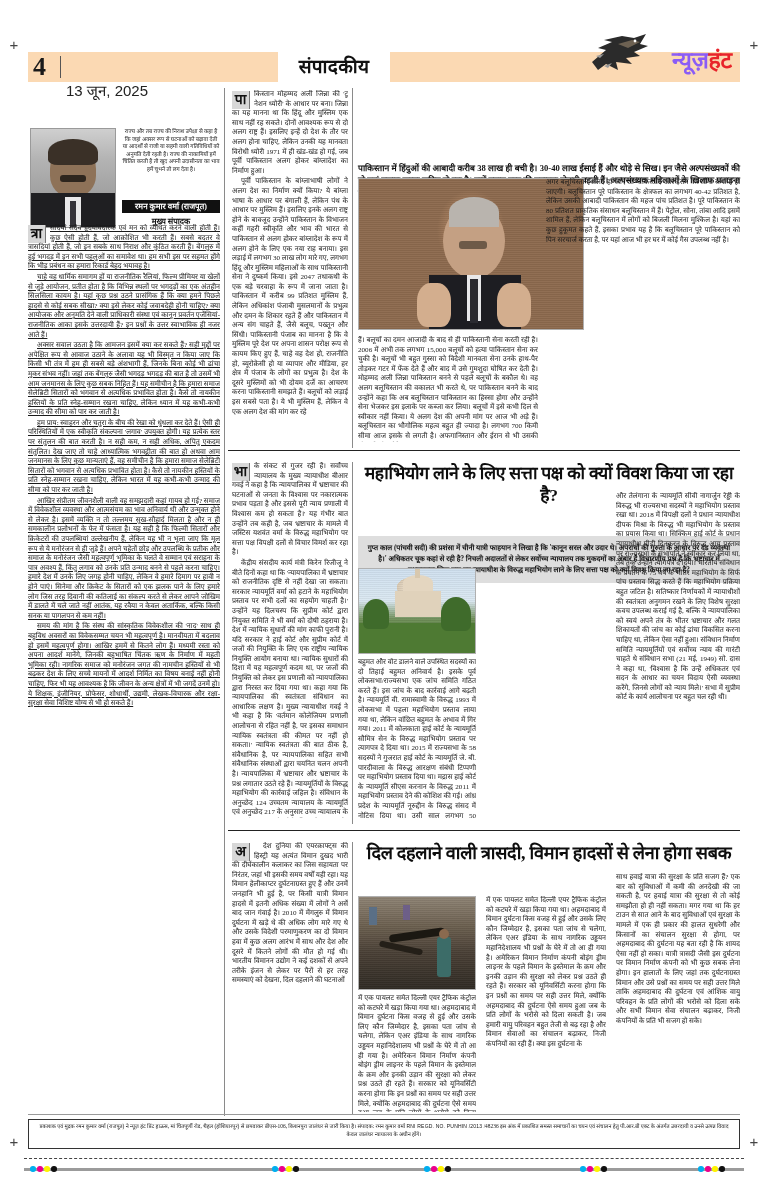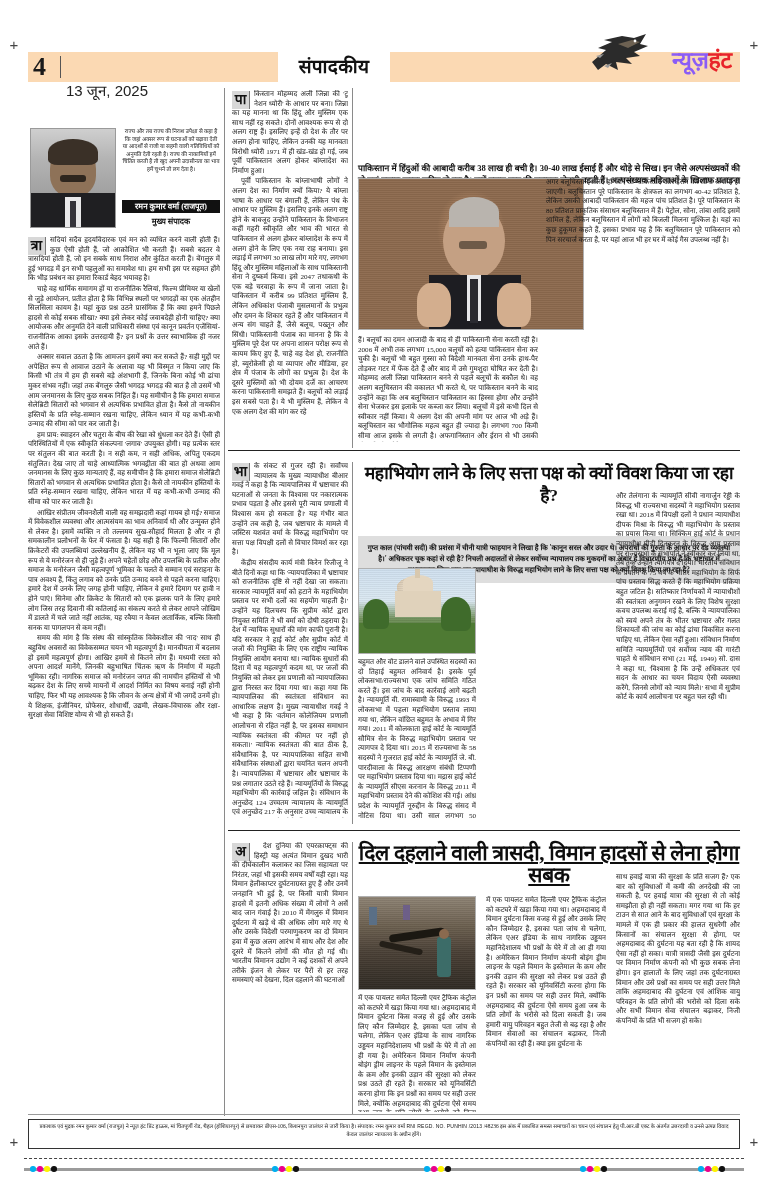--- a/index.html
+++ b/index.html
@@ -88,21 +88,21 @@
     font-size:8px; text-align:center; color:#111; font-weight:bold;
   }
 
   
   .headline {
     position:absolute; font-weight:bold; color:#0d0d0d;
     font-family:"Liberation Serif",serif; letter-spacing:-.3px;
   }
   .h-main   { font-size:19.5px; line-height:24px; }
   .h-main2  { font-size:17.5px; line-height:22px; }
-  .h-main3  { font-size:21px; line-height:22px;text-decoration:underline; }
+  .h-main3  { font-size:18px; line-height:22px; }
 
   
   .standfirst {
     position:absolute; font-weight:bold; color:#111;
     font-size:8.6px; line-height:12.4px; text-align:justify;margin-top:44px;
   }
   .sf-grey {
     background:#dedede; padding:7px 9px; text-align:center;
     font-size:7.2px; line-height:11px;
   }
@@ -190,21 +190,21 @@
     <div style="position:absolute;left:50%;top:46px;width:26px;height:7px;margin-left:-13px;border-radius:3px;background:#2e261e;"></div>
     <div style="position:absolute;left:0;bottom:0;width:100%;height:34px;background:#1f1f22;"></div>
     <div style="position:absolute;left:50%;bottom:0;width:16px;height:30px;margin-left:-8px;background:#e9e9ea;"></div>
     <div style="position:absolute;left:50%;bottom:0;width:6px;height:26px;margin-left:-3px;background:#35343a;"></div>
   </div>
 
   <div class="ed-quote">राज्य और तब राज्य की निराश उपेक्षा से कहा है कि जहां अक्सर रूप से घटनाओं को बढ़ावा देती या आदर्शों से राजी या सहमी वाली गतिविधियों को अनुमति देती रहती है। राज्य की नाकामियों हमें चिंतित करती है तो खुद अपनी उदासीनता का भाव हमें चुभने तो लग देता है।</div>
   <div class="ed-namebar">रमन कुमार वर्मा (राजपूत)</div>
   <div class="ed-role">मुख्य संपादक</div>
 
-  <div class="body-col" style="left:28px; top:236px; width:192px; height:878px;">
+  <div class="body-col" style="left:28px; top:224px; width:192px; height:878px;text-decoration:underline;">
     <span class="dropcap">त्रा</span>
     <p class="noind">सदियां सदैव हृदयविदारक एवं मन को व्यथित करने वाली होती हैं। कुछ ऐसी होती हैं, जो आक्रोशित भी करती हैं। सबसे बदतर वे त्रासदियां होती हैं, जो इन सबके साथ निराश और कुंठित करती हैं। बेंगलुरु में हुई भगदड़ में इन सभी पहलुओं का समावेश था। हम सभी इस पर सहमत होंगे कि भीड़ प्रबंधन का हमारा रिकार्ड बेहद भयावह है।</p>
     <p>चाहे वह धार्मिक समागम हों या राजनीतिक रैलियां, फिल्म प्रीमियर या खेलों से जुड़े आयोजन, प्रतीत होता है कि विभिन्न स्थलों पर भगदड़ों का एक अंतहीन सिलसिला कायम है। यहां कुछ प्रश्न उठने प्रासंगिक हैं कि क्या हमने पिछले हादसे से कोई सबक सीखा? क्या इसे लेकर कोई जवाबदेही होनी चाहिए? क्या आयोजक और अनुमति देने वाली प्राधिकारी संस्था एवं कानून प्रवर्तन एजेंसियां- राजनीतिक आका इसके उत्तरदायी हैं? इन प्रश्नों के उत्तर स्वाभाविक ही नजर आते हैं।</p>
     <p>अक्सर सवाल उठता है कि आमजन इसमें क्या कर सकते हैं? सही मुद्दों पर अपेक्षित रूप से आवाज उठाने के अलावा यह भी विस्मृत न किया जाए कि किसी भी तंत्र में हम ही सबसे बड़े अंशभागी हैं, जिनके बिना कोई भी ढांचा मुकर संभव नहीं। जहां तक बेंगलुरु जैसी भगदड़ भगदड़ की बात है तो उसमें भी आम जनमानस के लिए कुछ सबक निहित हैं। यह समीचीन है कि हमारा समाज सेलेब्रिटी सितारों को भगवान से अत्यधिक प्रभावित होता है। कैसे तो नायकीन हस्तियों के प्रति स्नेह-सम्मान रखना चाहिए, लेकिन ध्यान में यह कभी-कभी उन्माद की सीमा को पार कर जाती है।</p>
     <p>हम प्राय: स्वाहरन और चतुरा के बीच की रेखा को धुंधला कर देते हैं। ऐसी ही परिस्थितियों में एक स्वीकृति संकल्पना 'लगाव' उपयुक्त होगी। यह प्रत्येक स्तर पर संतुलन की बात करती है। न सही कम, न सही अधिक, अपितु एकदम संतुलित। देख जाए तो चाहे आध्यात्मिक भगवद्गीता की बात हो अथवा आम जनमानस के लिए कुछ मान्यताएं हैं, वह समीचीन है कि हमारा समाज सेलेब्रिटी सितारों को भगवान से अत्यधिक प्रभावित होता है। कैसे तो नायकीन हस्तियों के प्रति स्नेह-सम्मान रखना चाहिए, लेकिन भारत में यह कभी-कभी उन्माद की सीमा को पार कर जाती है।</p>
     <p>आखिर संप्रीतम जीवनशैली वाली वह समझदारी कहां गायब हो गई? समाज में विवेकशील व्यवस्था और आत्मसंयम का भाव अनिवार्य थी और उन्मुक्त होने से लेकर है। इसमें व्यक्ति न तो तल्लमय सुख-सौहार्द मिलता है और न ही समकालीन प्रलोभनों के फेर में फंसता है। यह सही है कि फिल्मी सितारों और क्रिकेटरों की उपलब्धियां उल्लेखनीय हैं, लेकिन यह भी न भूला जाए कि मूल रूप से ये मनोरंजन से ही जुड़े हैं। अपने चहेतों छोड़ और उपलब्धि के प्रतीक और समाज के मनोरंजन जैसी महत्वपूर्ण भूमिका के चलते वे सम्मान एवं सराहना के पात्र अवश्य हैं, किंतु लगाव को उनके प्रति उन्माद बनने से पहले करना चाहिए। हमारे देश में उनके लिए जगह होनी चाहिए, लेकिन वे हमारे दिमाग पर हावी न होने पाएं। सिनेमा और क्रिकेट के सितारों को एक झलक पाने के लिए हमारे लोग जिस तरह दिवानी की कतिलाई का संकल्प करते से लेकर आपने जोखिम में डालते में चले जाते नहीं आतंक, यह रवैया न केवल अतार्किक, बल्कि किसी सनक या पागलपन से कम नहीं।</p>
     <p>समय की मांग है कि संस्थ की सांस्कृतिक विवेकशील की 'नाद' साथ ही बहुविध अवसरों का विवेकसम्मत चयन भी महत्वपूर्ण है। मानवीयता में बदलाव हो इसमें महत्वपूर्ण होगा। आखिर हममें से कितने लोग हैं। मध्यमी रस्ता को अपना आदर्श मानेंगे, जिनकी बहुभाषित चिंतक ऋण के निर्माण में महती भूमिका रही। नागरिक समाज को मनोरंजन जगत की नामचीन हस्तियों से भी बढ़कर देश के लिए सच्चे मायनों में आदर्श निर्मित का विषय बनाई नहीं होनी चाहिए, फिर भी यह आवश्यक है कि जीवन के अन्य क्षेत्रों में भी जगदें उनमें हो। ये शिक्षक, इंजीनियर, प्रोफेसर, शोधार्थी, उद्यमी, लेखक-विचारक और रक्षा-सुरक्षा सेवा विशिष्ट योग्य से भी हो सकते हैं।</p>
   </div>
 
   <div class="body-col" style="left:232px; top:90px; width:116px; height:352px;">

